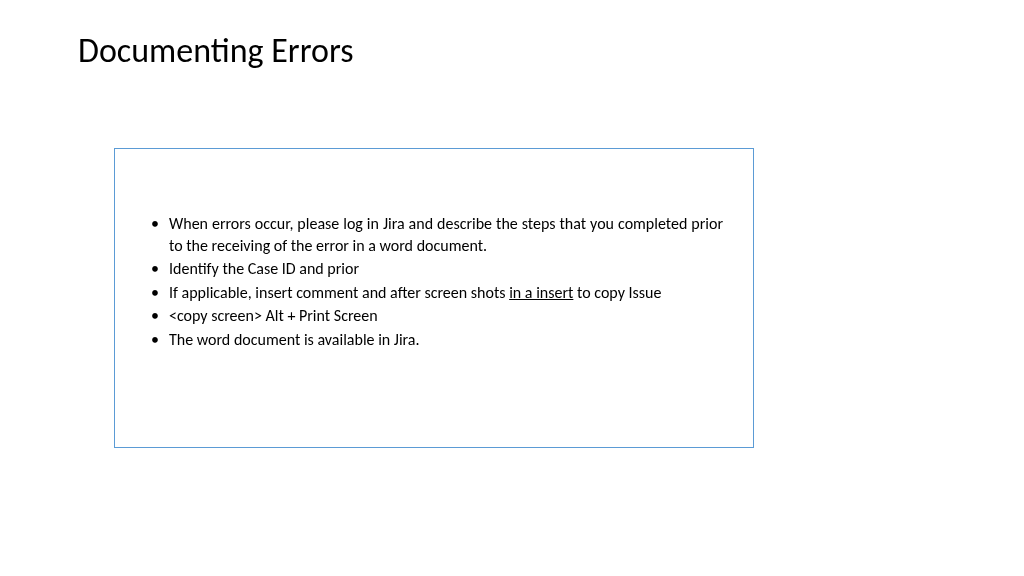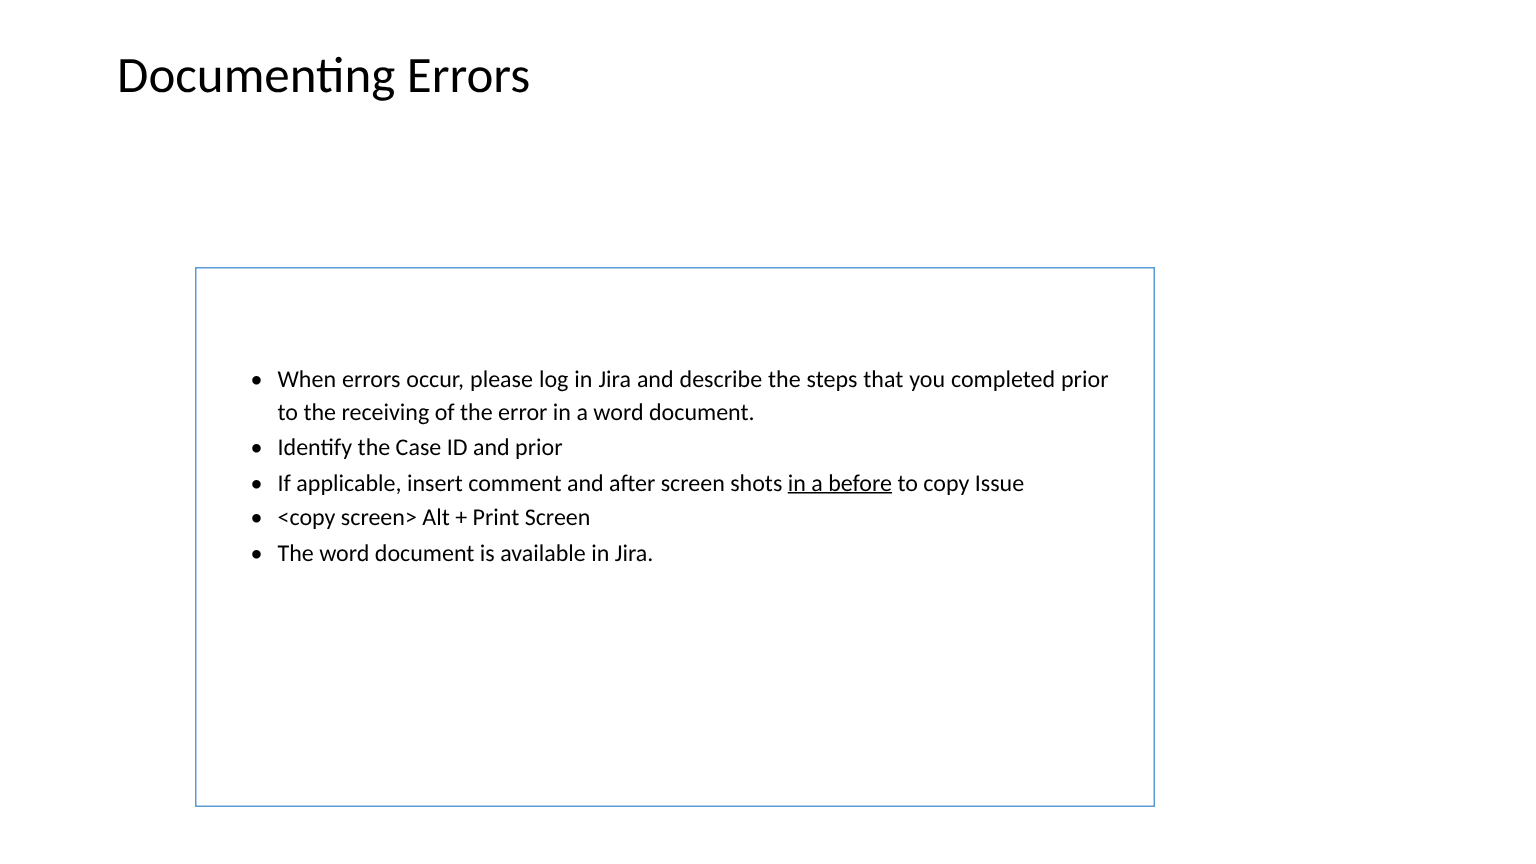--- a/index.html
+++ b/index.html
@@ -19,26 +19,25 @@
       position: absolute;
       top: 30px;
       left: 78px;
       font-size: 34px;
       font-weight: 400;
       color: #000000;
     }
     .content-box {
       position: absolute;
       top: 148px;
-      left: 130px;
+      left: 114px;
       width: 640px;
-      height: 360px;
+      height: 300px;
       border: 1px solid #5b9bd5;
       padding: 64px 30px 20px 30px;
-      margin-top: 30px;
     }
     .bullet-list {
       list-style: none;
       font-size: 16px;
       line-height: 1.35;
       color: #000000;
     }
     .bullet-list li {
       position: relative;
       padding-left: 24px;
@@ -64,21 +63,21 @@
 
 <div class="content-box">
   <ul class="bullet-list">
     <li>
       <span>When errors occur, please log in Jira and describe the steps that you completed prior to the receiving of the error in a word document.</span><span class="underline"></span><span></span>
     </li>
     <li>
       <span>Identify the Case ID and prior</span><span class="underline"></span><span></span>
     </li>
     <li>
-      <span>If applicable, insert comment and after screen shots </span><span class="underline">in a before</span><span> to copy Issue</span>
+      <span>If applicable, insert comment and after screen shots </span><span class="underline">in a insert</span><span> to copy Issue</span>
     </li>
     <li>
       <span>&lt;copy screen&gt; Alt + Print Screen</span><span class="underline"></span><span></span>
     </li>
     <li>
       <span>The word document is available in Jira.</span><span class="underline"></span><span></span>
     </li>
   </ul>
 </div>
 

